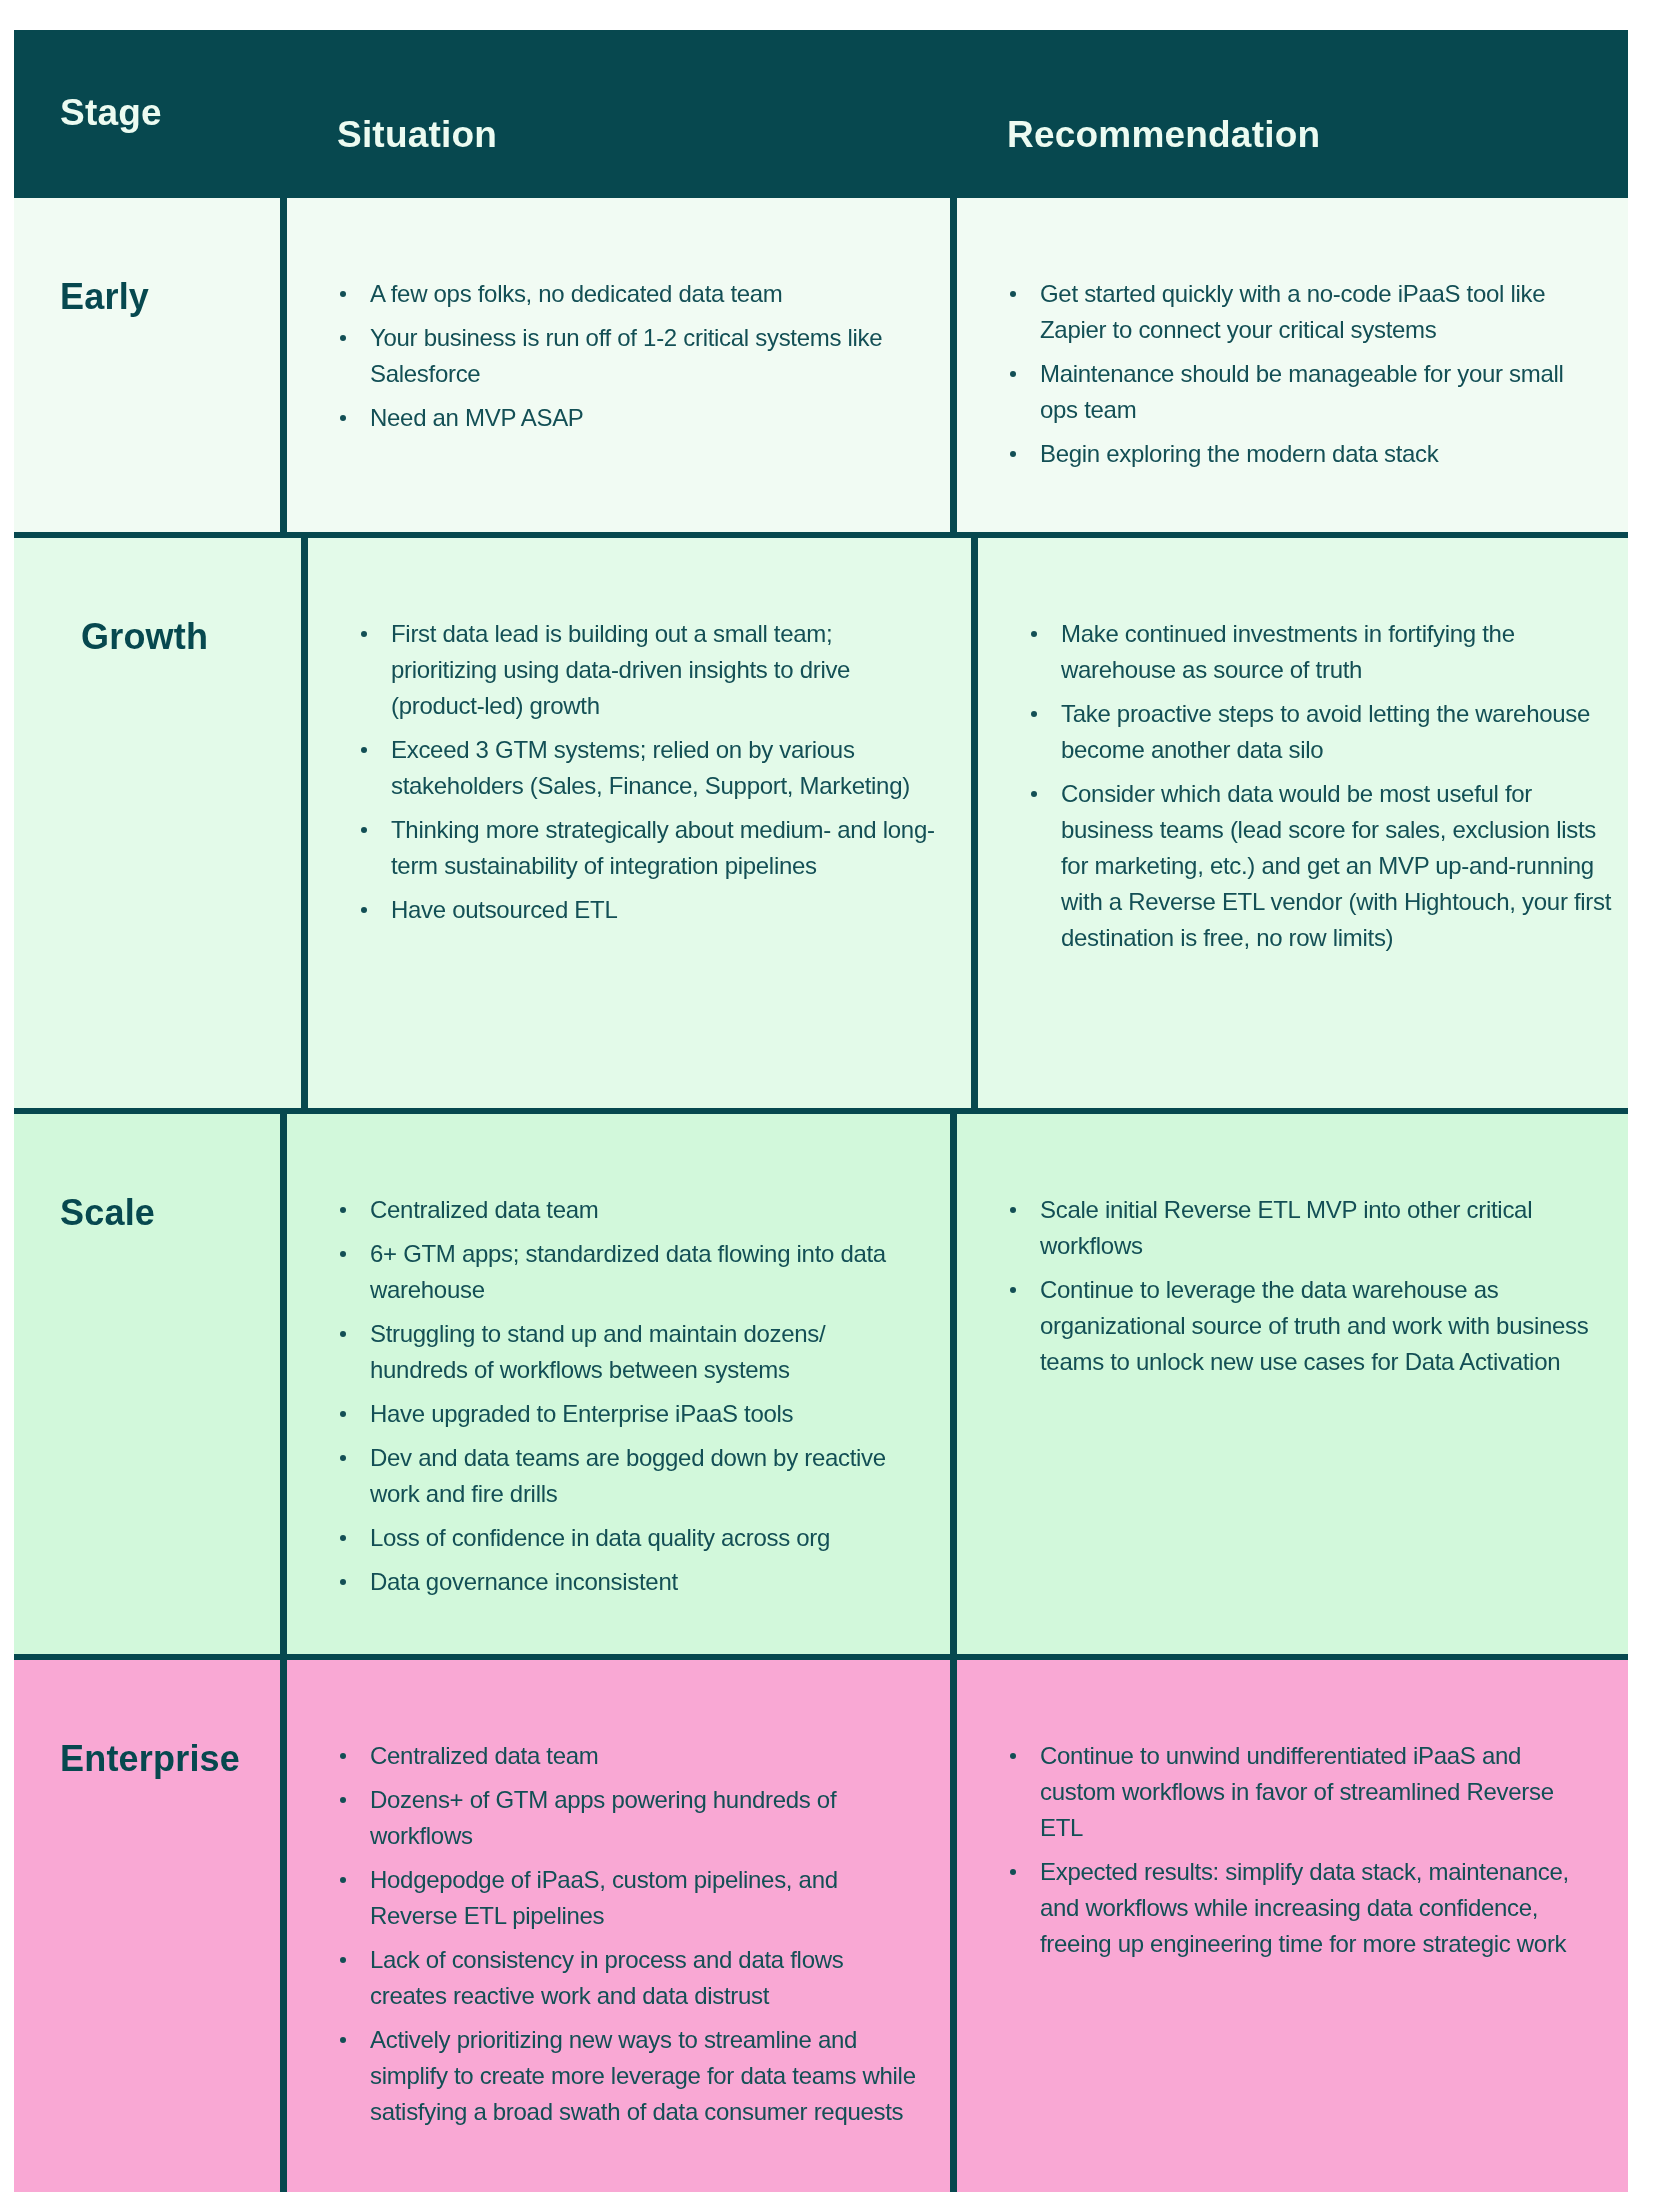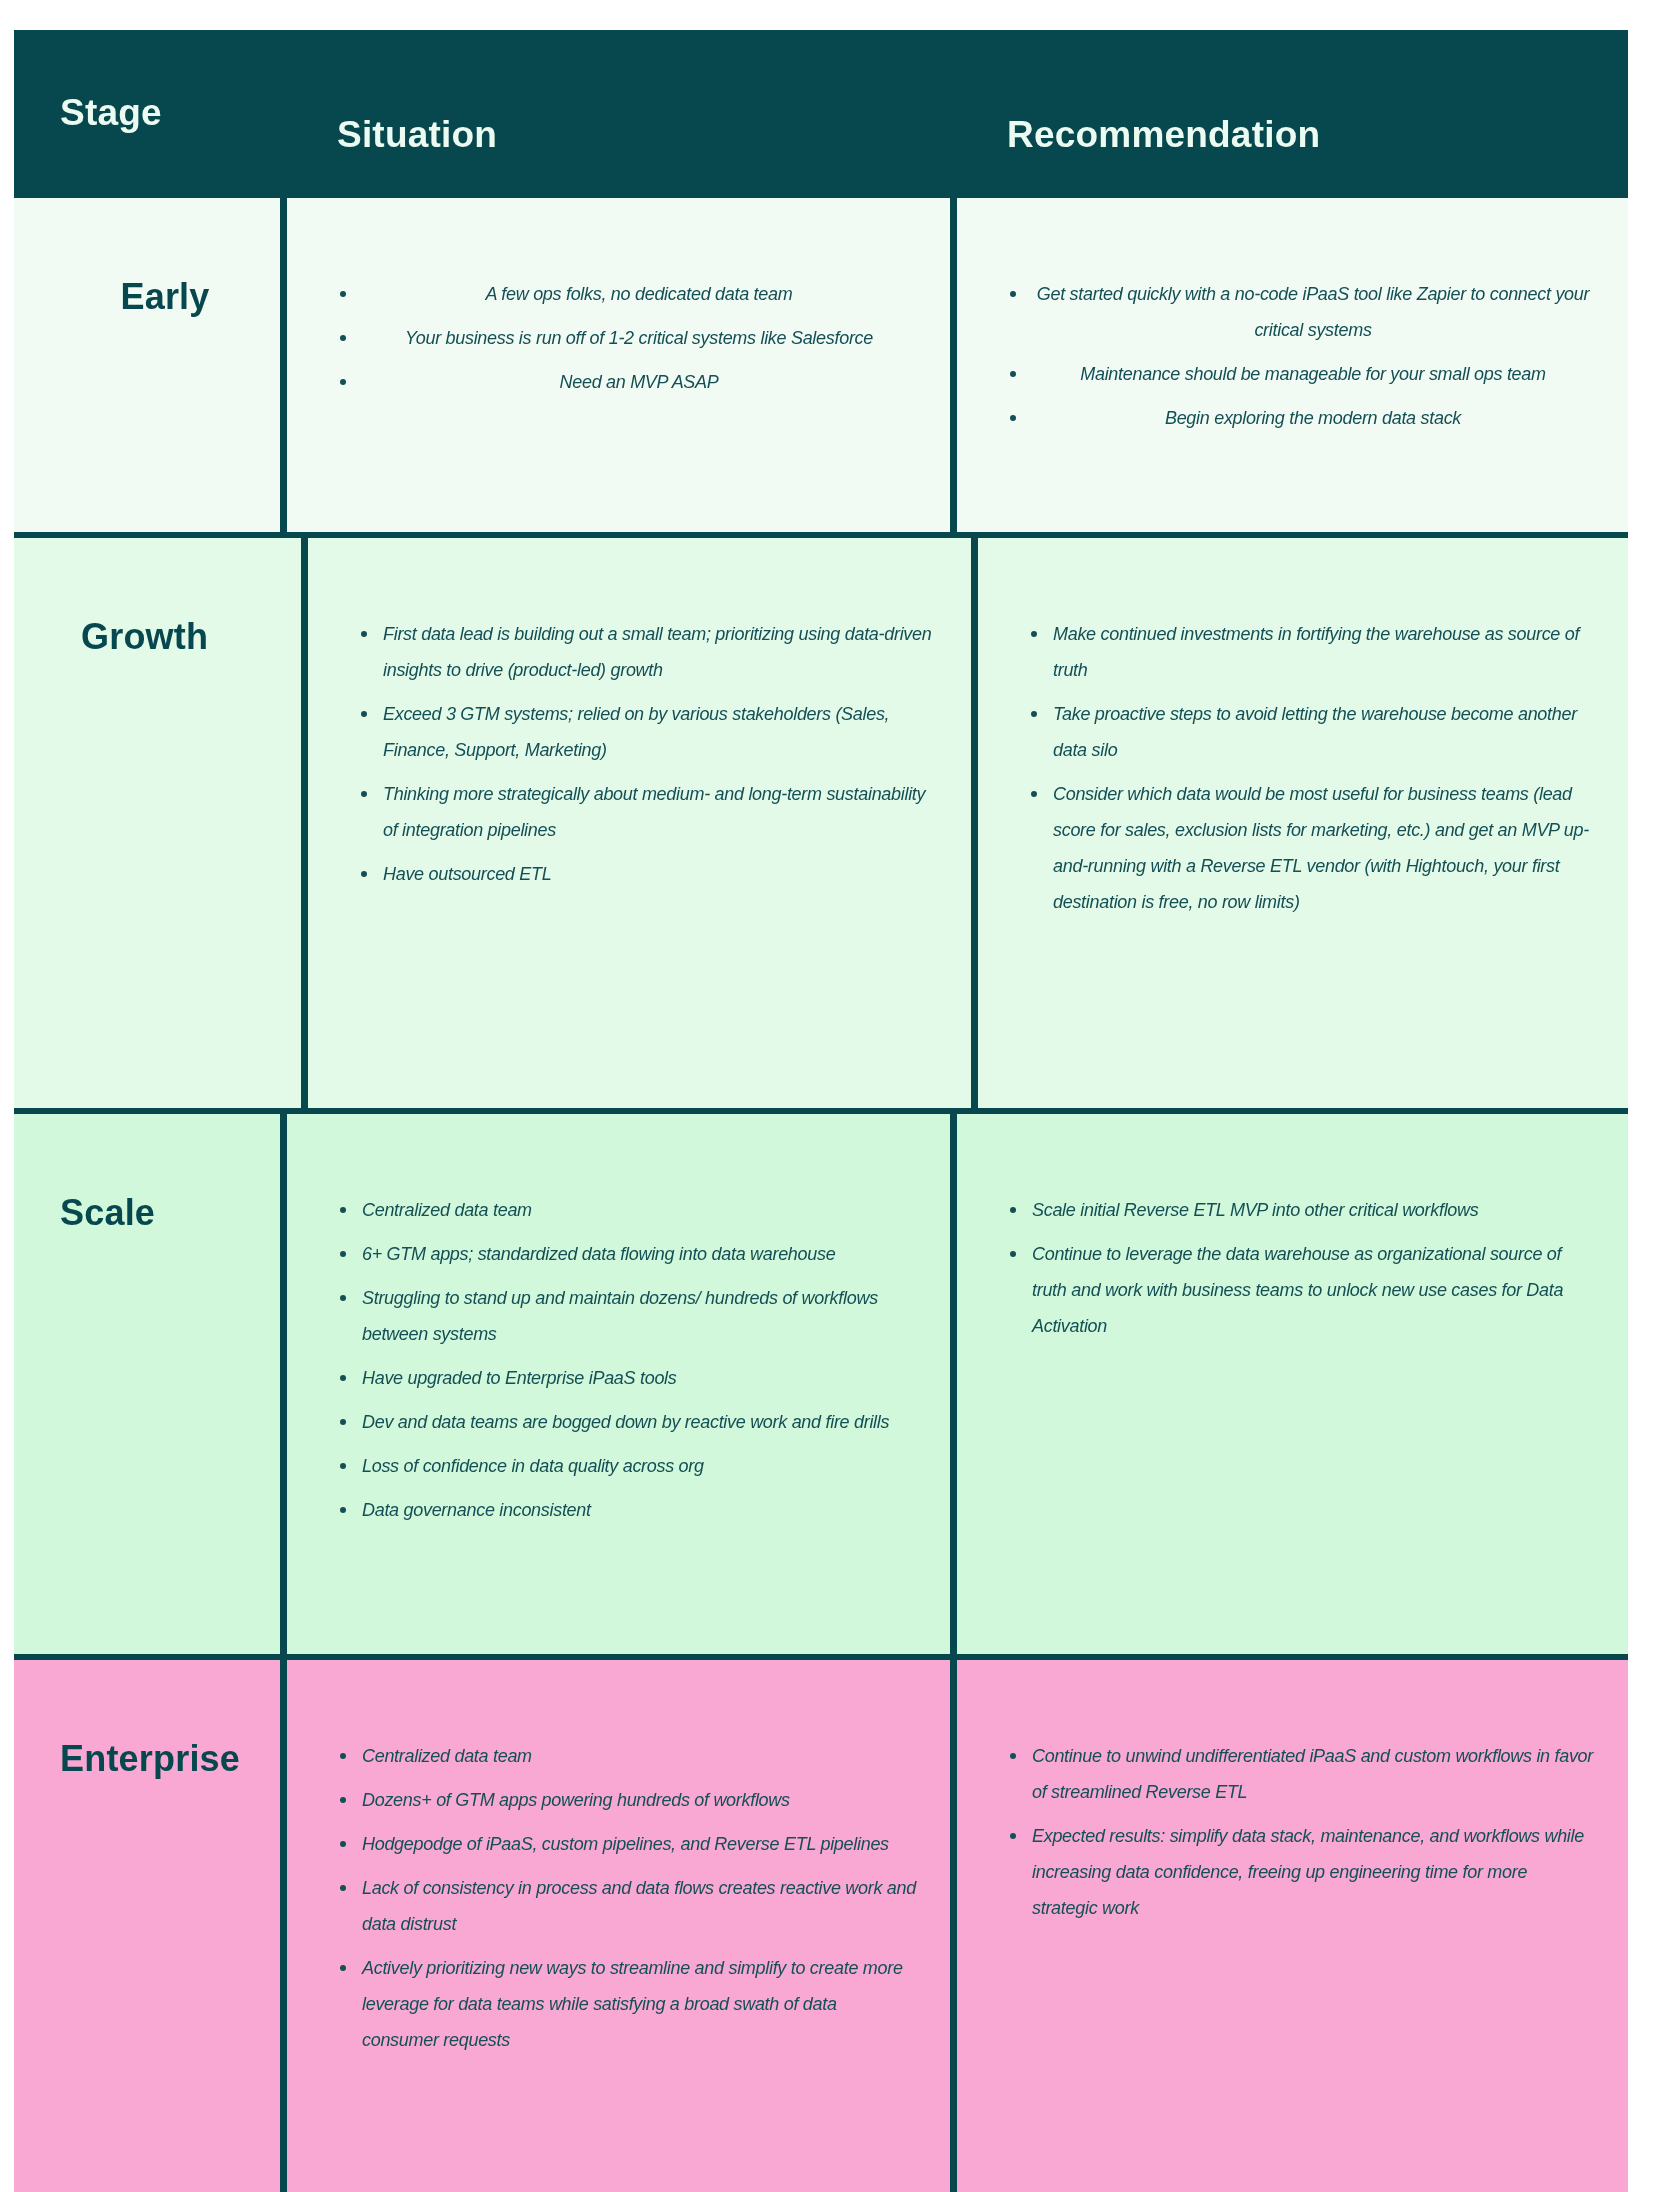--- a/index.html
+++ b/index.html
@@ -54,26 +54,25 @@
     letter-spacing:0.2px;
   }
   .list-cell{
     padding:78px 34px 20px 53px;
     border-left:7px solid var(--dark);
     color:var(--text);
   }
 
   .bullet{
     display:flex;
-    gap:16px;
-    font-size:18px;
+    gap:24px;
+    font-size:24px;
     font-weight:500;
     line-height:36px;
     letter-spacing:-0.3px;
-    font-style:italic;
   }
   .bullet + .bullet{margin-top:8px;}
   .dot{
     flex:0 0 6px;
     width:6px; height:6px;
     margin-top:15px;
     border-radius:50%;
     background:var(--text);
   }
   .bullet-text{flex:1;}
@@ -88,21 +87,21 @@
       <span>Stage</span>
     </div>
     <div class="header-cell c2">
       <span>Situation</span>
     </div>
     <div class="header-cell c3">
       <span>Recommendation</span>
     </div>
   </div>
 
-  <div class="body-row r0" style="background: rgb(241, 251, 243); text-align: center;">
+  <div class="body-row r0" style="background: rgb(241, 251, 243);">
     <div class="cell stage-cell">Early</div>
     <div class="cell list-cell">
         <div class="bullet">
           <span class="dot"></span>
           <span class="bullet-text">A few ops folks, no dedicated data team</span>
         </div>
         <div class="bullet">
           <span class="dot"></span>
           <span class="bullet-text">Your business is run off of 1-2 critical systems like Salesforce</span>
         </div>

